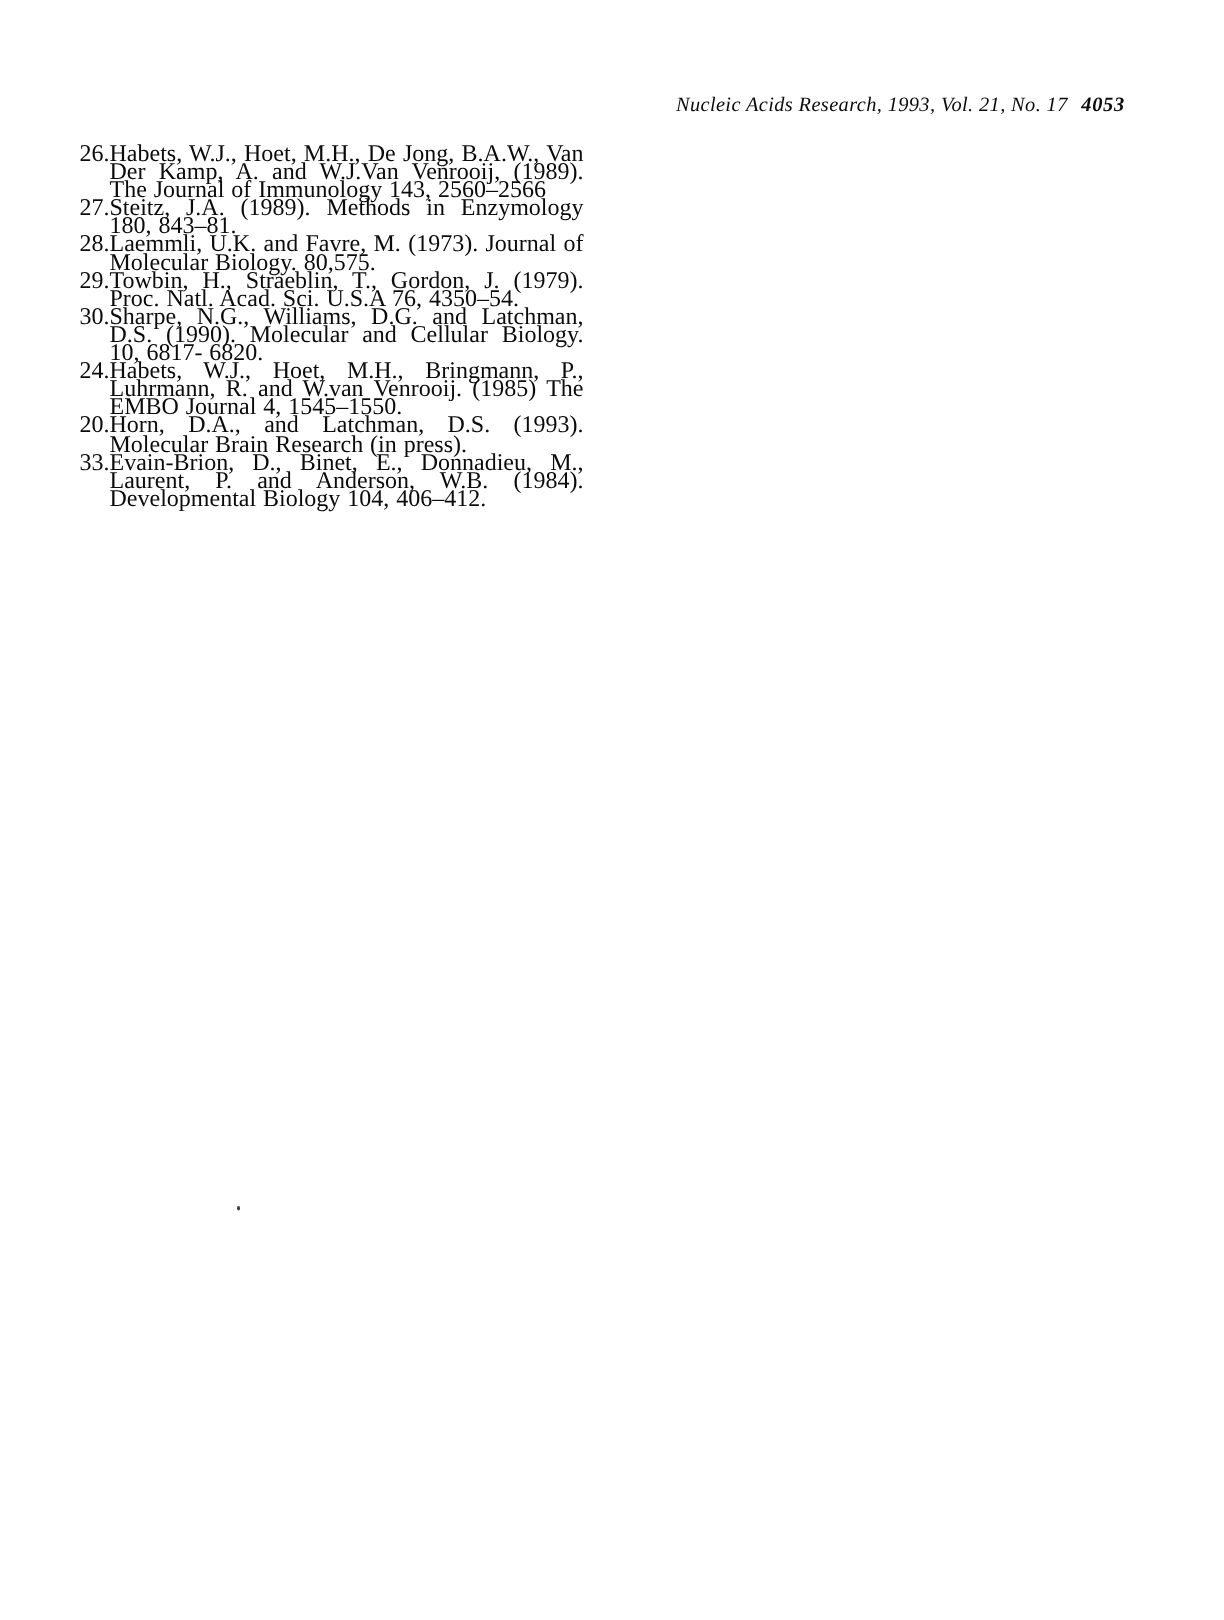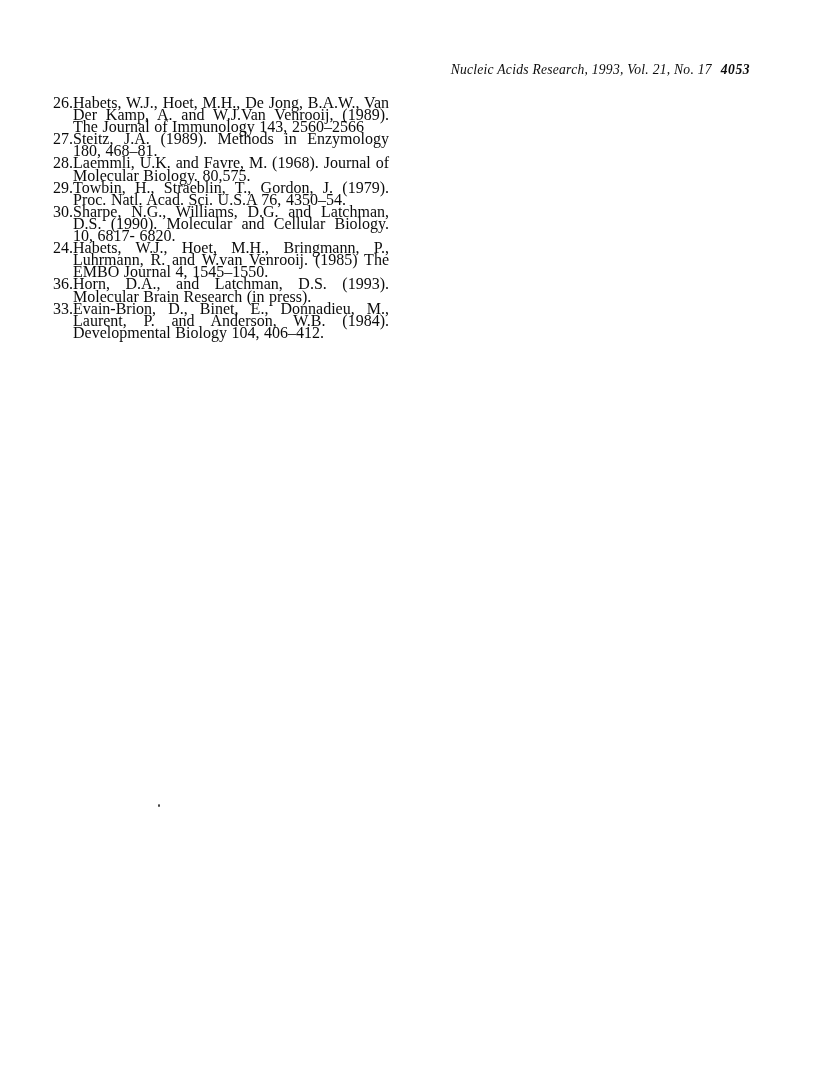--- a/index.html
+++ b/index.html
@@ -74,45 +74,45 @@
 
   <div class="ref-list">
 
     <div class="ref-item">
       <span class="ref-num">26.</span>
       <span class="ref-text">Habets, W.J., Hoet, M.H., De Jong, B.A.W., Van Der Kamp, A. and W.J.Van Venrooij, (1989). The Journal of Immunology 143, 2560–2566</span>
     </div>
 
     <div class="ref-item">
       <span class="ref-num">27.</span>
-      <span class="ref-text">Steitz, J.A. (1989). Methods in Enzymology 180, 468–81.</span>
+      <span class="ref-text">Steitz, J.A. (1989). Methods in Enzymology 180, 843–81.</span>
     </div>
 
     <div class="ref-item">
       <span class="ref-num">28.</span>
-      <span class="ref-text">Laemmli, U.K. and Favre, M. (1968). Journal of Molecular Biology. 80,575.</span>
+      <span class="ref-text">Laemmli, U.K. and Favre, M. (1973). Journal of Molecular Biology. 80,575.</span>
     </div>
 
     <div class="ref-item">
       <span class="ref-num">29.</span>
       <span class="ref-text">Towbin, H., Straeblin, T., Gordon, J. (1979). Proc. Natl. Acad. Sci. U.S.A 76, 4350–54.</span>
     </div>
 
     <div class="ref-item">
       <span class="ref-num">30.</span>
       <span class="ref-text">Sharpe, N.G., Williams, D.G. and Latchman, D.S. (1990). Molecular and Cellular Biology. 10, 6817- 6820.</span>
     </div>
 
     <div class="ref-item">
       <span class="ref-num">24.</span>
       <span class="ref-text">Habets, W.J., Hoet, M.H., Bringmann, P., Luhrmann, R. and W.van Venrooij. (1985) The EMBO Journal 4, 1545–1550.</span>
     </div>
 
     <div class="ref-item">
-      <span class="ref-num">36.</span>
+      <span class="ref-num">20.</span>
       <span class="ref-text">Horn, D.A., and Latchman, D.S. (1993). Molecular Brain Research (in press).</span>
     </div>
 
     <div class="ref-item">
       <span class="ref-num">33.</span>
       <span class="ref-text">Evain-Brion, D., Binet, E., Donnadieu, M., Laurent, P. and Anderson, W.B. (1984). Developmental Biology 104, 406–412.</span>
     </div>
 
   </div>
 

